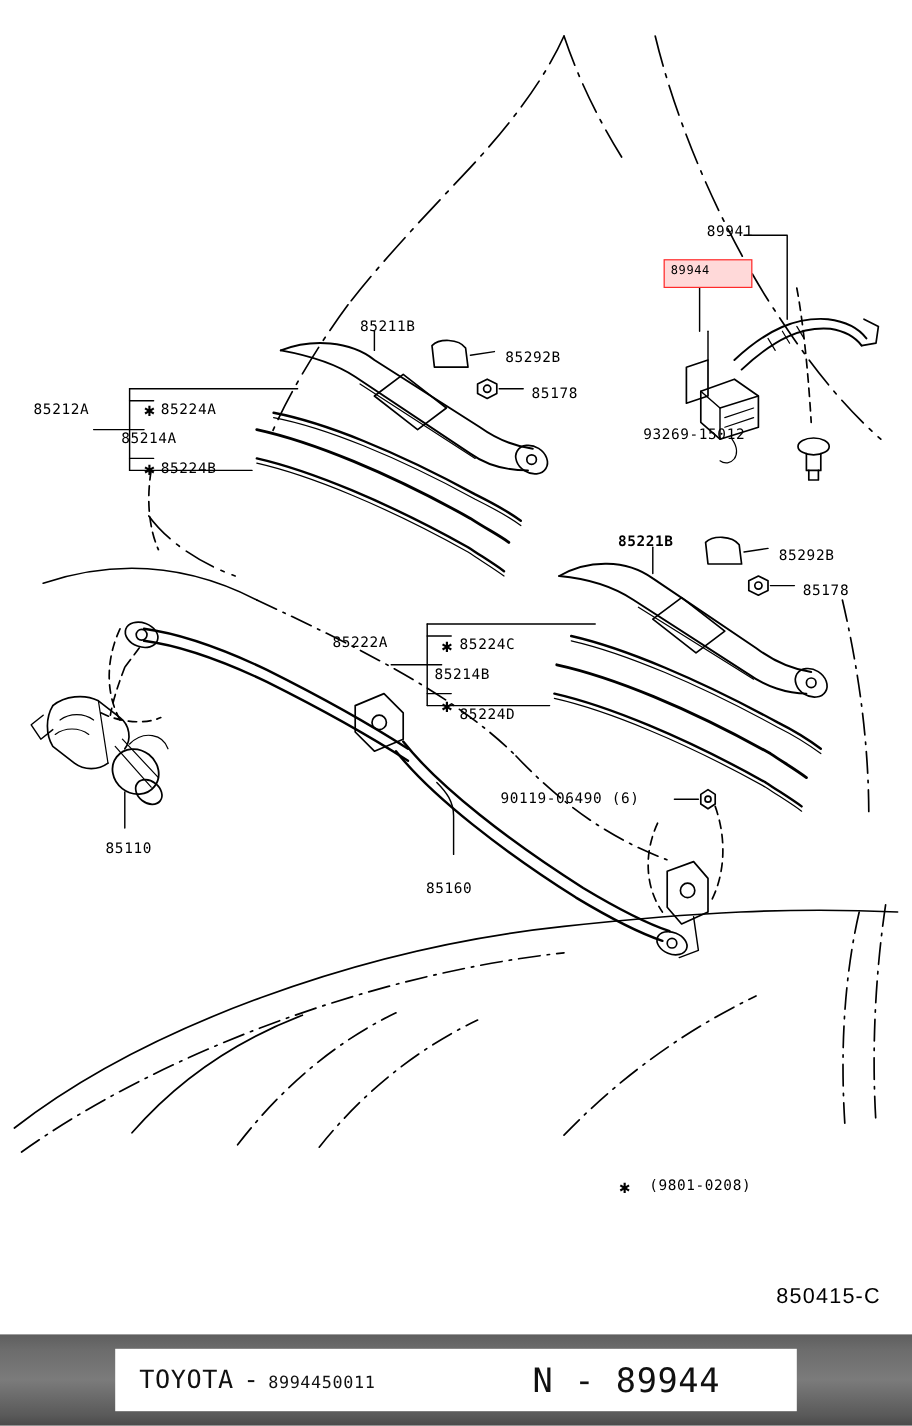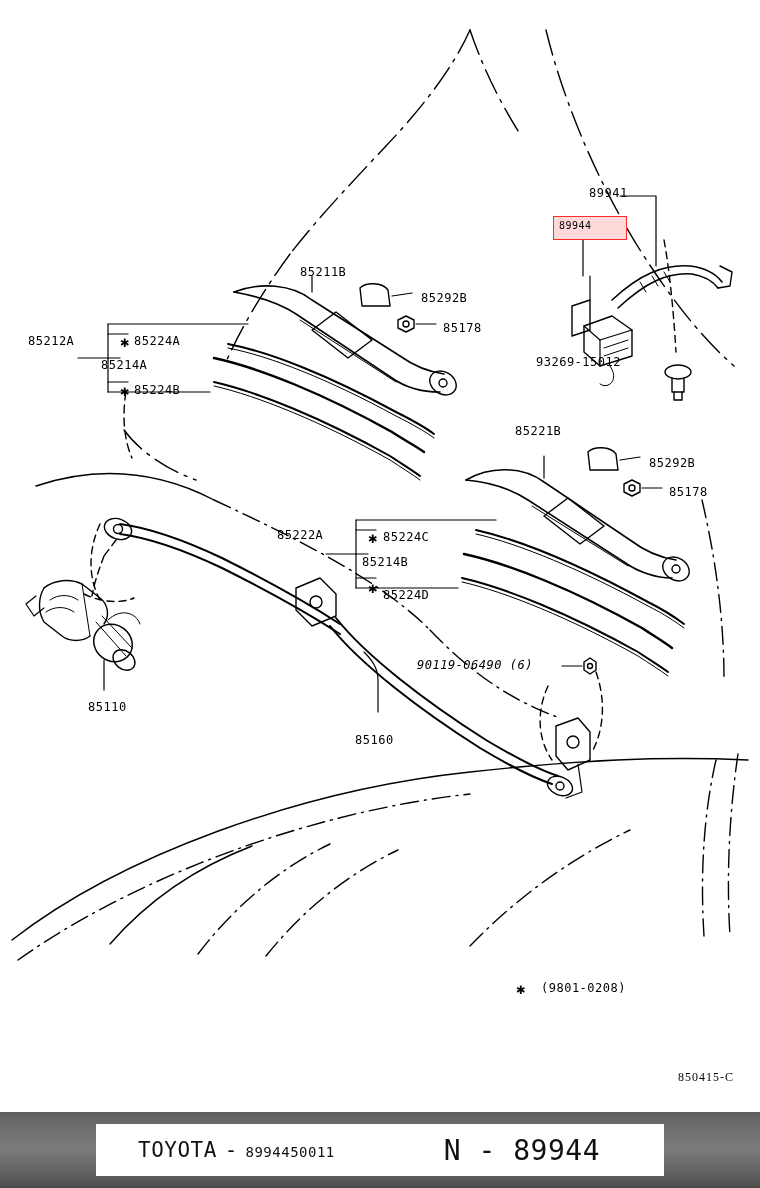--- a/index.html
+++ b/index.html
@@ -62,21 +62,21 @@
     top: 1124px;
     width: 568px;
     height: 52px;
     background: #ffffff;
     display: flex;
     align-items: center;
   }
   .footer-left {
     display: flex;
     align-items: baseline;
-    padding-left: 42px;
+    padding-left: 20px;
     flex: 1;
   }
   .footer-brand {
     font-family: "DejaVu Sans Mono", monospace;
     font-size: 21px;
     color: #111;
     letter-spacing: 0.5px;
   }
   .footer-sep {
     font-family: "DejaVu Sans Mono", monospace;
@@ -94,22 +94,22 @@
     padding-right: 64px;
     font-family: "DejaVu Sans Mono", monospace;
     font-size: 28px;
     color: #111;
     letter-spacing: 0.5px;
   }
   .figcode {
     position: absolute;
     right: 26px;
     top: 1070px;
-    font-family: Liberation Serif, serif;
-    font-size: 12px;
+    font-family: Liberation Sans, sans-serif;
+    font-size: 18px;
     color: #000;
     letter-spacing: 1px;
   }
   .note-star {
     position: absolute;
     font-family: "DejaVu Sans Mono", monospace;
     font-size: 15px;
     color: #000;
   }
 </style>
@@ -286,28 +286,28 @@
 
   <div class="lbl" style="left:589px; top:186px;">89941</div>
   <div class="lbl" style="left:300px; top:265px;">85211B</div>
   <div class="lbl" style="left:421px; top:291px;">85292B</div>
   <div class="lbl" style="left:443px; top:321px;">85178</div>
   <div class="lbl" style="left:28px; top:334px;">85212A</div>
   <div class="lbl" style="left:134px; top:334px;">85224A</div>
   <div class="lbl" style="left:101px; top:358px;text-align:center;">85214A</div>
   <div class="lbl" style="left:134px; top:383px;">85224B</div>
   <div class="lbl" style="left:536px; top:355px;">93269-15012</div>
-  <div class="lbl" style="left:515px; top:424px;">85221B</div>
+  <div class="lbl" style="left:515px; top:444px;font-weight:bold;">85221B</div>
   <div class="lbl" style="left:649px; top:456px;">85292B</div>
   <div class="lbl" style="left:669px; top:485px;">85178</div>
   <div class="lbl" style="left:277px; top:528px;">85222A</div>
   <div class="lbl" style="left:383px; top:530px;">85224C</div>
   <div class="lbl" style="left:362px; top:555px;">85214B</div>
   <div class="lbl" style="left:383px; top:588px;text-align:right;">85224D</div>
-  <div class="lbl" style="left:417px; top:658px;font-style:italic;">90119-06490 (6)</div>
+  <div class="lbl" style="left:417px; top:658px;">90119-06490 (6)</div>
   <div class="lbl" style="left:88px; top:700px;">85110</div>
   <div class="lbl" style="left:355px; top:733px;">85160</div>
 
   <div class="note-star" style="left:120px; top:333px;">✱</div>
   <div class="note-star" style="left:120px; top:382px;">✱</div>
   <div class="note-star" style="left:368px; top:529px;">✱</div>
   <div class="note-star" style="left:368px; top:579px;">✱</div>
 
   <div class="note-star" style="left:516px; top:980px;">✱</div>
   <div class="lbl" style="left:541px; top:981px;">(9801-0208)</div>

